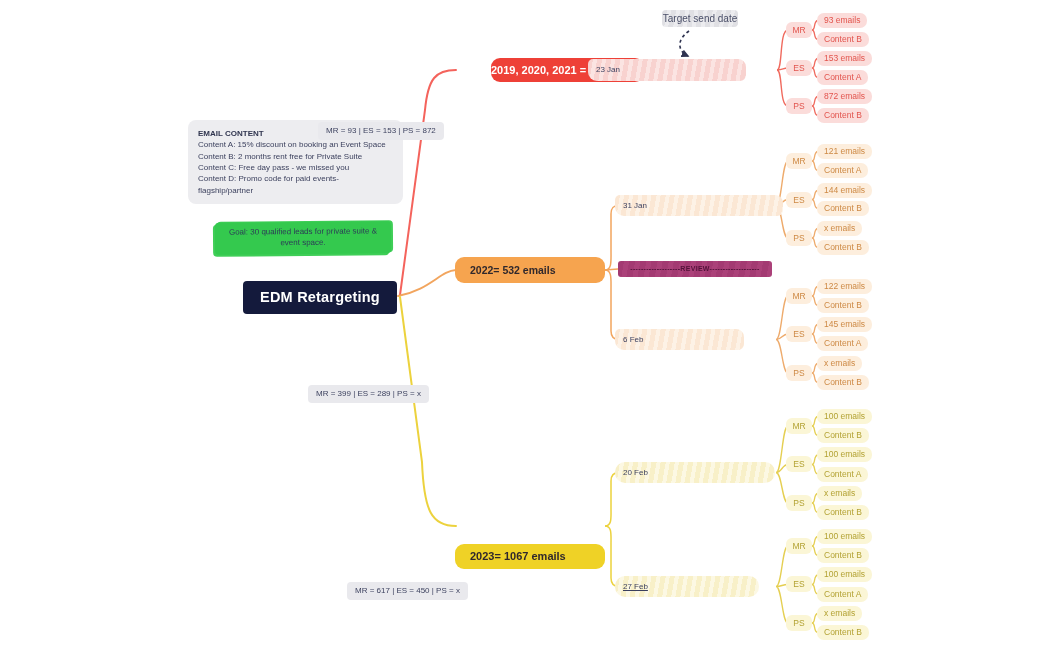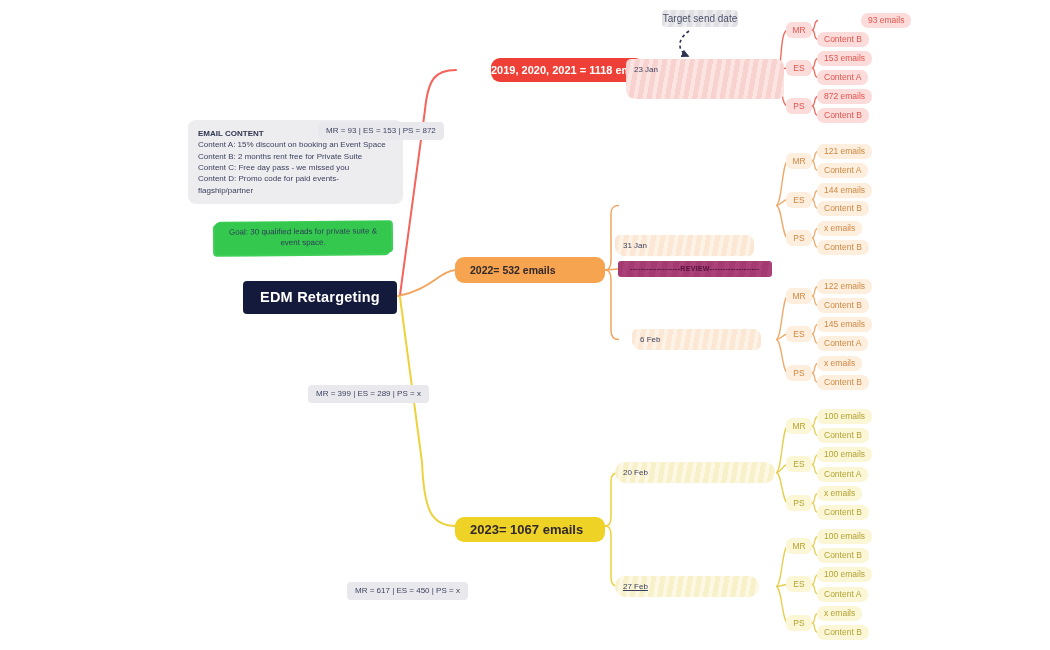--- a/index.html
+++ b/index.html
@@ -20,22 +20,22 @@
     font-size:14.5px;font-weight:bold;text-align:center;line-height:33px;
     letter-spacing:.2px;
   }
 
   
   .ynode{border-radius:9px;font-weight:bold;white-space:nowrap;overflow:hidden;}
   .ynode.red{left:455px;top:58px;width:153px;height:24px;background:#ee4037;color:#ffffff;
     text-align:center;line-height:24px;font-size:11px;margin-left:36px;}
   .ynode.org{left:455px;top:257px;width:150px;height:26px;background:#f6a44f;color:#30282c;
     line-height:26px;padding-left:15px;font-size:10.5px;}
-  .ynode.yel{left:455px;top:517px;width:150px;height:25px;background:#efd226;color:#30282c;
-    line-height:25px;padding-left:15px;font-size:13px;}
+  .ynode.yel{left:455px;top:544px;width:150px;height:25px;background:#efd226;color:#30282c;
+    line-height:25px;padding-left:15px;font-size:11px;}
 
   
   .stats{
     background:#e9e9ed;color:#3e4360;font-size:8px;line-height:1;
     padding:5px 8px;border-radius:4px;white-space:nowrap;margin-top:40px;
   }
 
   
   .dateband{
     height:21px;line-height:21px;font-size:8px;color:#3a3f5e;
@@ -159,30 +159,30 @@
   <div class="abs ynode red">2019, 2020, 2021 = 1118 emails</div>
   <div class="abs ynode org">2022= 532 emails</div>
   <div class="abs ynode yel">2023= 1067 emails</div>
 
   <div class="abs stats" style="left:318px;top:82px;">MR = 93 | ES = 153 | PS = 872</div>
   <div class="abs stats" style="left:308px;top:345px;">MR = 399 | ES = 289 | PS = x</div>
   <div class="abs stats" style="left:347px;top:542px;">MR = 617 | ES = 450 | PS = x</div>
 
   <div class="abs review">-------------------REVIEW-------------------</div>
 
-  <div class="abs dateband band-pink" style="left:626px;top:59px;width:158px;height:40px;line-height:22px;">23 Jan</div>
-  <div class="abs dateband band-peach" style="left:615px;top:195px;width:139px;margin-top:40px;">31 Jan</div>
-  <div class="abs dateband band-peach" style="left:632px;top:329px;width:129px;">6 Feb</div>
+  <div class="abs dateband band-pink" style="left:588px;top:59px;width:158px;height:22px;line-height:22px;">23 Jan</div>
+  <div class="abs dateband band-peach" style="left:615px;top:195px;width:168px;">31 Jan</div>
+  <div class="abs dateband band-peach" style="left:615px;top:329px;width:129px;">6 Feb</div>
   <div class="abs dateband band-yell" style="left:615px;top:462px;width:160px;">20 Feb</div>
   <div class="abs dateband band-yell" style="left:615px;top:576px;width:144px;text-decoration:underline;">27 Feb</div>
 
   <div class="abs grp c-red" style="top:22px;">MR</div>
   <div class="abs grp c-red" style="top:60px;">ES</div>
   <div class="abs grp c-red" style="top:98px;">PS</div>
-  <div class="abs leaf c-red" style="top:13px;margin-left:44px;">93 emails</div>
+  <div class="abs leaf c-red" style="top:13px;">93 emails</div>
   <div class="abs leaf c-red" style="top:32px;">Content B</div>
   <div class="abs leaf c-red" style="top:51px;">153 emails</div>
   <div class="abs leaf c-red" style="top:70px;">Content A</div>
   <div class="abs leaf c-red" style="top:89px;">872 emails</div>
   <div class="abs leaf c-red" style="top:108px;">Content B</div>
 
   <div class="abs grp c-org" style="top:153px;">MR</div>
   <div class="abs grp c-org" style="top:192px;">ES</div>
   <div class="abs grp c-org" style="top:230px;">PS</div>
   <div class="abs leaf c-org" style="top:144px;">121 emails</div>

